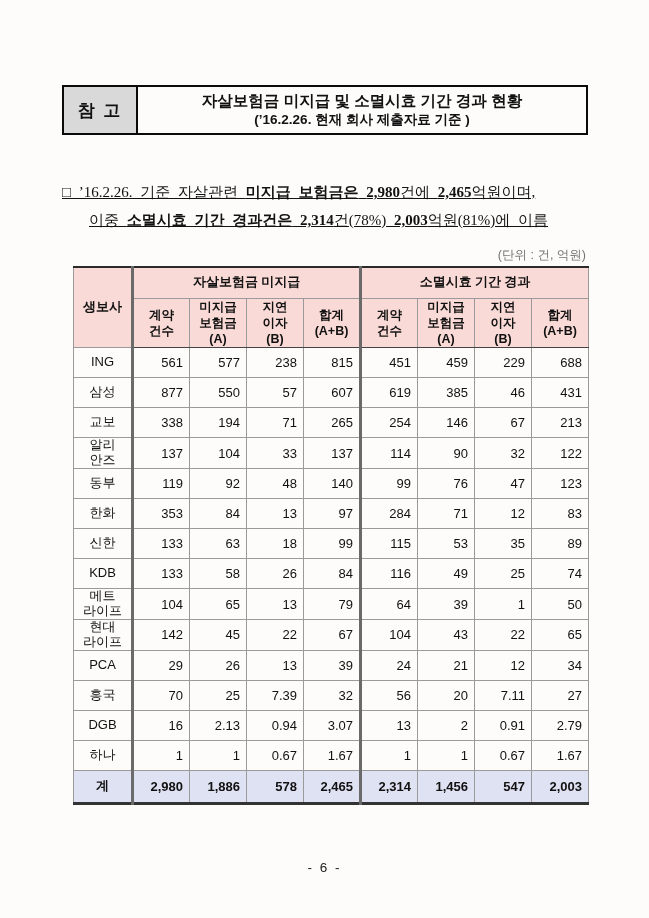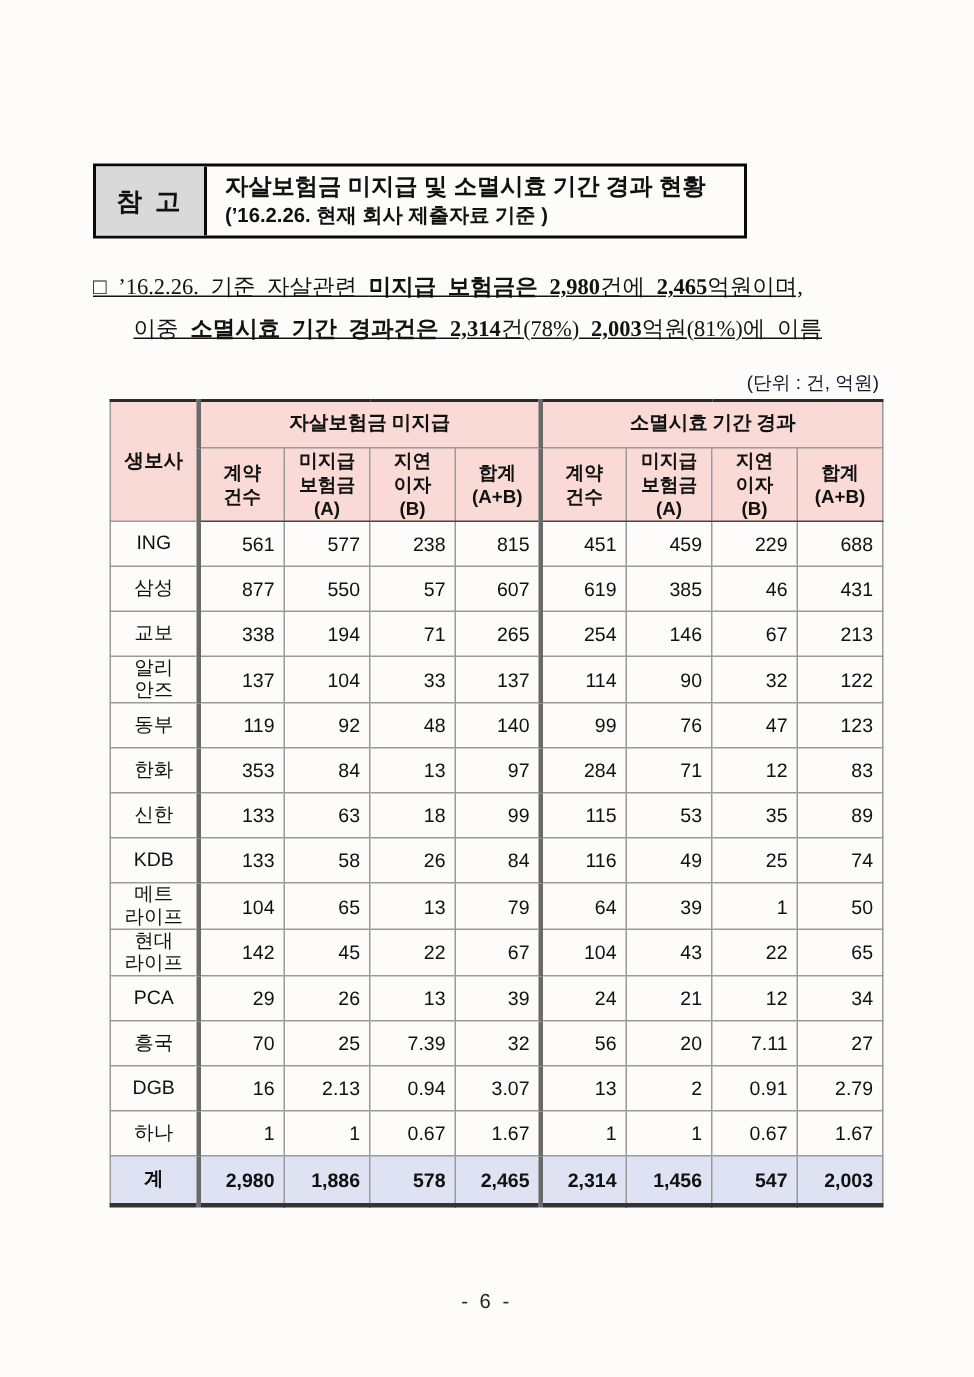--- a/index.html
+++ b/index.html
@@ -3,42 +3,42 @@
 <meta charset="utf-8">
 <style>
   html,body{margin:0;padding:0;}
   .page{
     position:relative;width:649px;height:918px;margin:0 auto;
     background:#fefcfa;overflow:hidden;
     font-family:"Liberation Sans",sans-serif;color:#111;
   }
   
   .ref-box{
-    position:absolute;left:62px;top:85px;width:436px;height:50px;
-    border:2.5px solid #0a0a0a;display:flex;background:#fefcfa;box-sizing:border-box;margin-top:24px;
+    position:absolute;left:62px;top:85px;width:526px;height:50px;
+    border:2.5px solid #0a0a0a;display:flex;background:#fefcfa;box-sizing:border-box;
   }
   .ref-label{
     flex:0 0 72px;background:var(--label-bg,#d9d9d9);
     border-right:2.5px solid #0a0a0a;
     display:flex;align-items:center;justify-content:center;
     font-weight:bold;font-size:17px;letter-spacing:2px;
   }
-  .ref-text{flex:1;display:flex;flex-direction:column;justify-content:center;padding:2px 12px;font-weight:bold;}
+  .ref-text{flex:1;display:flex;flex-direction:column;justify-content:center;padding:2px 12px;font-weight:bold;align-items:center;}
   .ref-title{font-size:15.5px;line-height:1.25;}
   .ref-subtitle{font-size:13.5px;line-height:1.25;margin-top:1px;}
   
   .summary{
     position:absolute;left:62px;top:179px;width:532px;
     font-family:"Liberation Serif","DejaVu Serif",serif;font-size:15px;color:#121212;
   }
   .sum-line{line-height:1.85;word-spacing:4px;white-space:nowrap;text-decoration:underline;}
   .sum-line.indent{margin-left:27px;}
   .bold{font-weight:bold;}
   
-  .unit{position:absolute;top:247px;right:63px;font-size:12.5px;color:#0f172a;}
+  .unit{position:absolute;top:247px;right:63px;font-size:12.5px;color:#737373;}
   
   .tbl{
     position:absolute;left:73px;top:266px;width:515px;
     border-collapse:collapse;table-layout:fixed;
     border-top:2.5px solid #2a2a2a;border-bottom:3px solid #333;
     border-left:1.5px solid #3a3a3a;border-right:1.5px solid #3a3a3a;
   }
   .tbl col.c-company{width:59px;}
   .tbl col.c-data{width:57px;}
   .tbl th,.tbl td{border:1px solid #9a9a9a;box-sizing:border-box;padding:0;}

